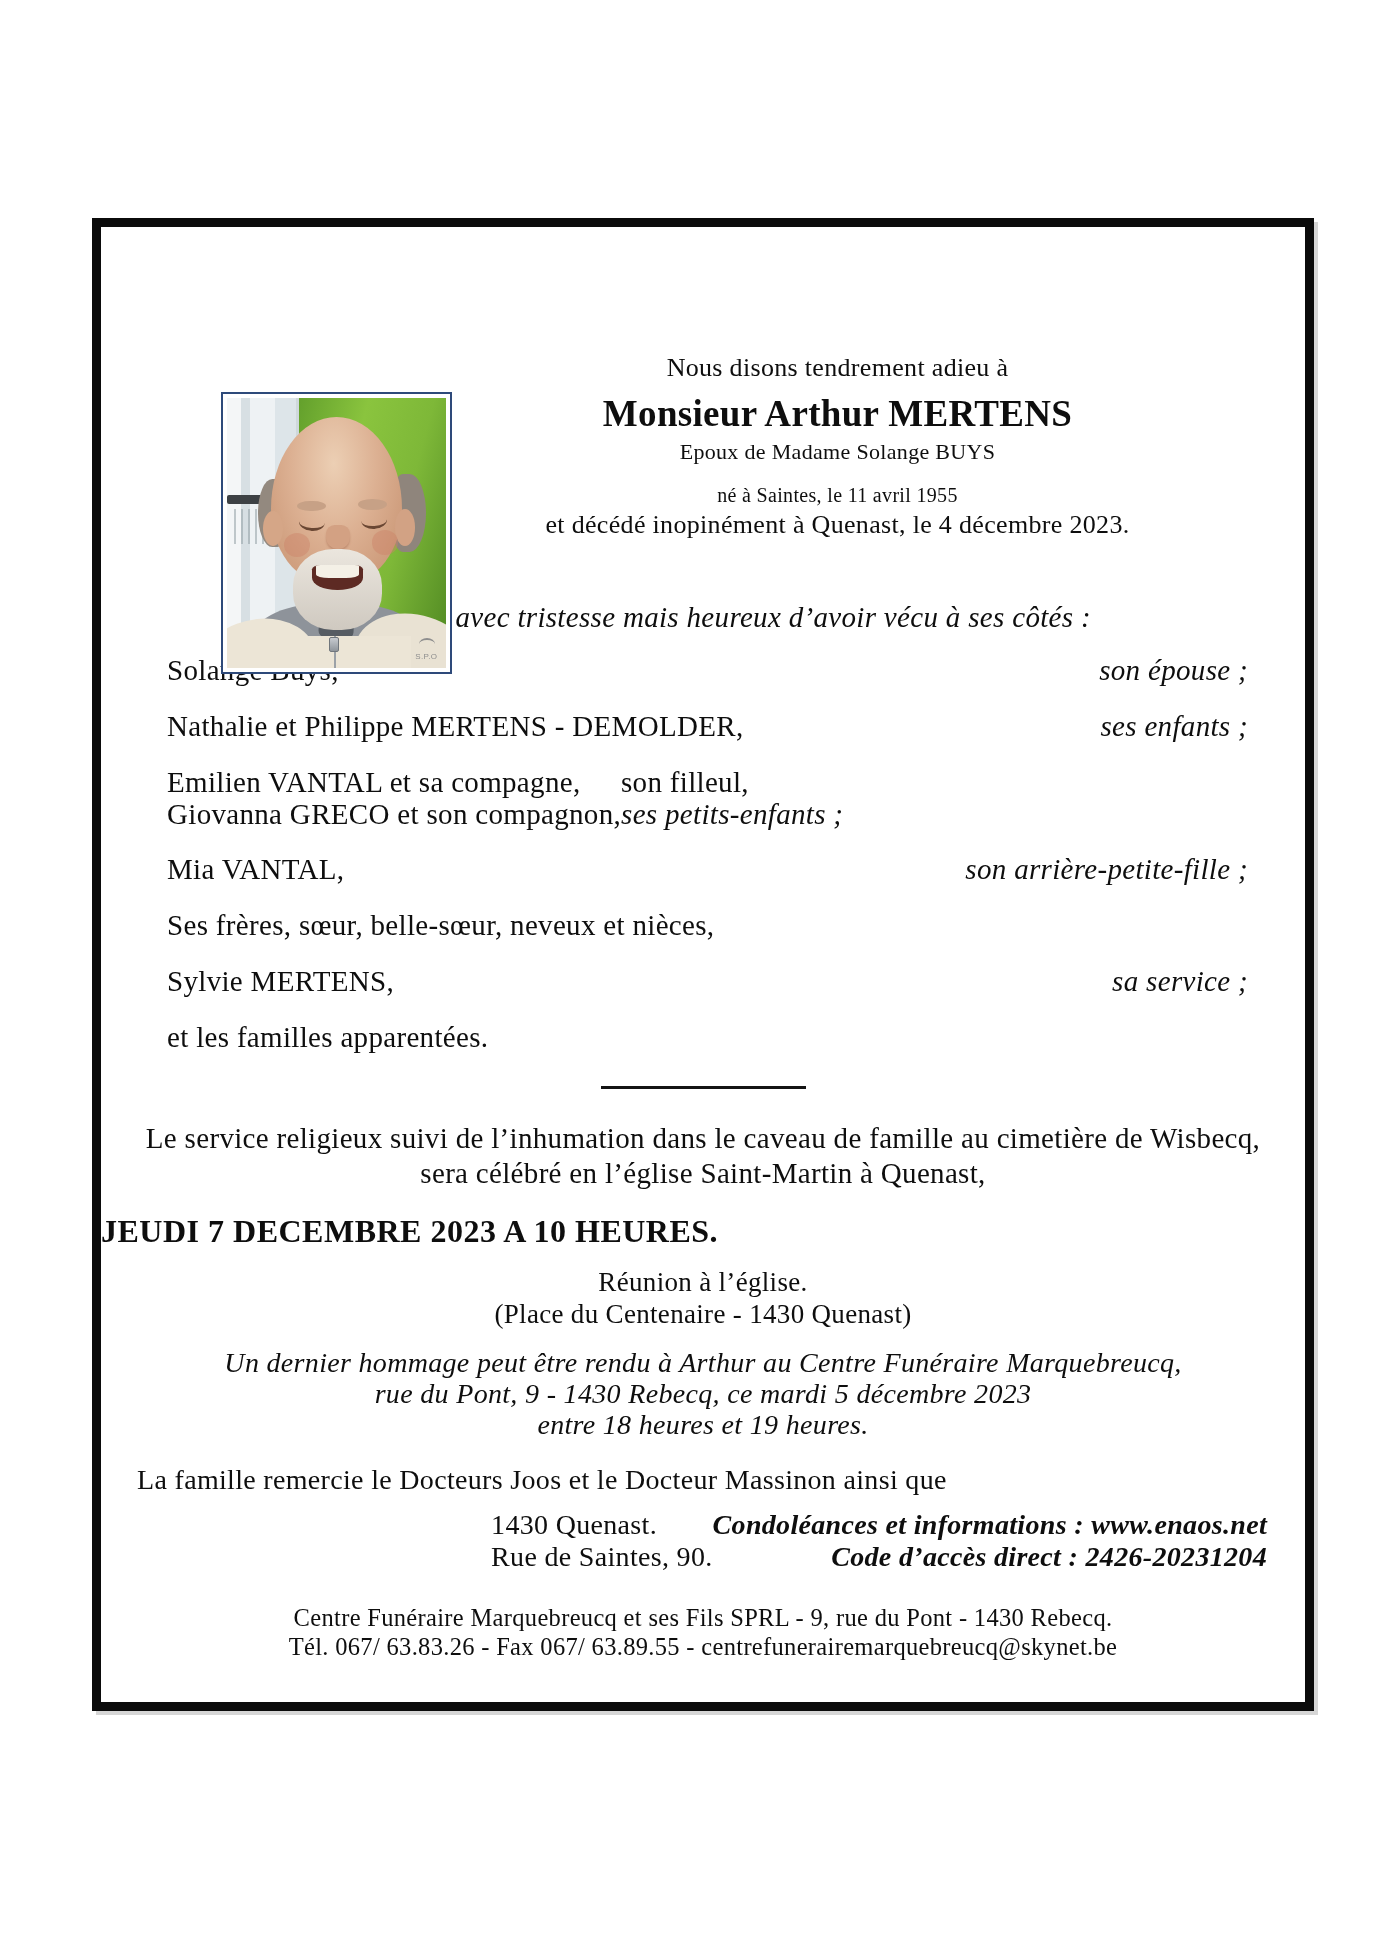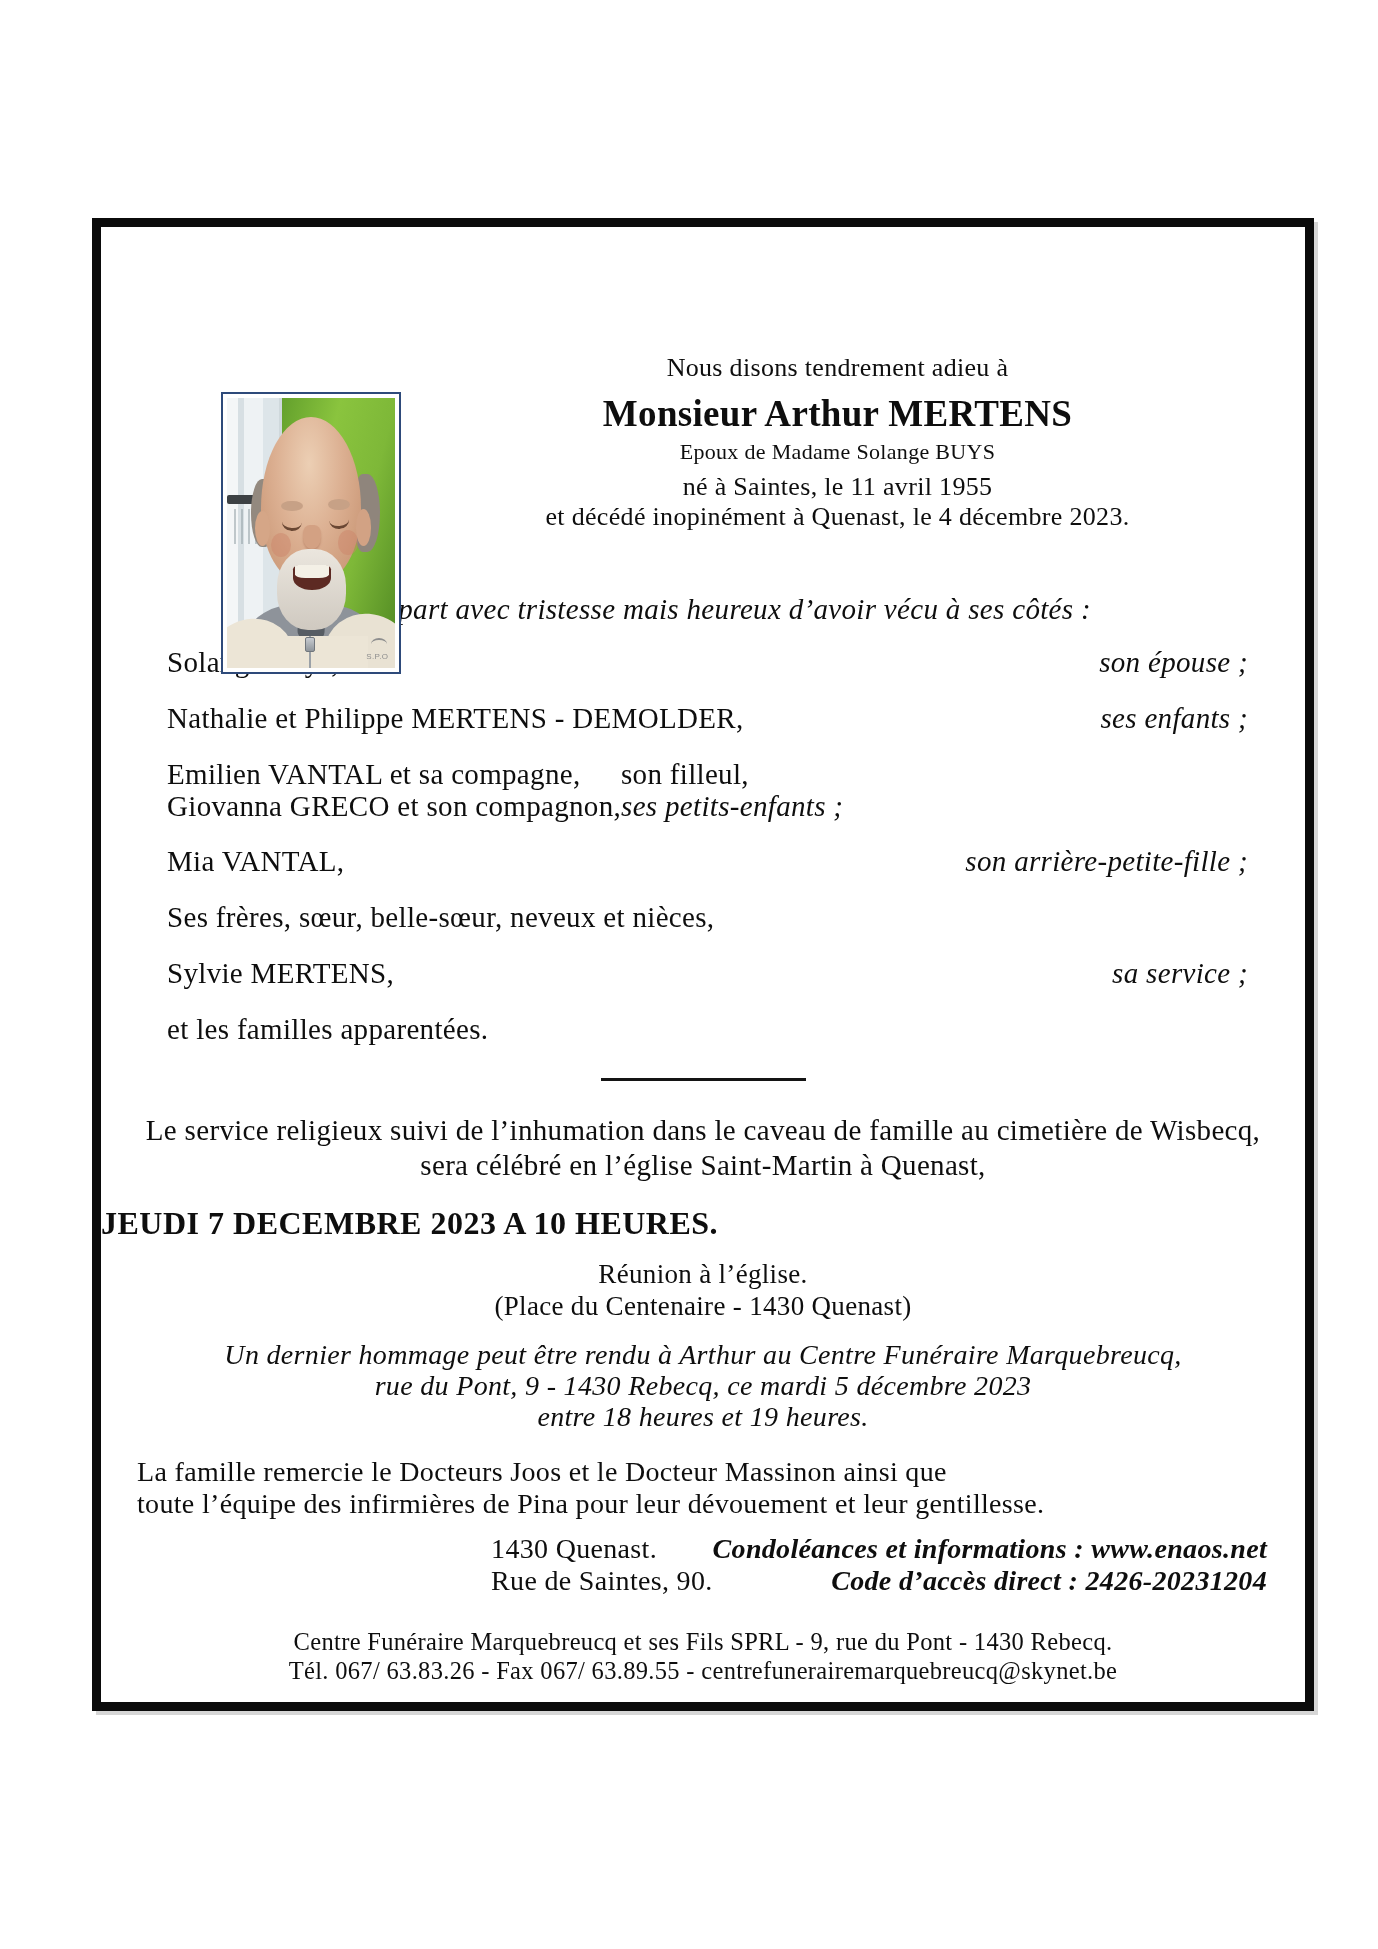--- a/index.html
+++ b/index.html
@@ -3,21 +3,21 @@
 <meta charset="utf-8">
 <style>
   html,body{margin:0;padding:0;background:#ffffff;}
   .page{position:relative;width:1378px;height:1949px;background:#ffffff;overflow:hidden;
         font-family:"Liberation Serif","DejaVu Serif",serif;color:#0e0e0e;letter-spacing:.02em;}
   .frame{position:absolute;left:92px;top:218px;width:1222px;height:1493px;box-sizing:border-box;
          border:9px solid #0b0b0b;background:#ffffff;box-shadow:4px 4px 0 rgba(0,0,0,0.16);}
   .content{position:relative;width:100%;height:100%;}
 
   
-  .photo{position:absolute;left:120px;top:40px;width:180px;height:282px;box-sizing:border-box;
+  .photo{position:absolute;left:120px;top:40px;width:231px;height:282px;box-sizing:border-box;
          border:2px solid #2e4a7a;padding:4px;background:#fff;}
   .pimg{position:relative;width:100%;height:100%;overflow:hidden;background:#e8edef;}
   .pimg div{position:absolute;}
   .p-window{left:0;top:0;width:40%;height:100%;
       background:linear-gradient(to right,#f4f6f7 0 16%,#d7dfe3 16% 26%,#eef2f4 26% 54%,#dde5e9 54% 78%,#cfd8dc 78% 100%);}
   .p-green{left:33%;top:0;right:0;height:100%;
       background:linear-gradient(105deg,#63a02c 0%,#8ac43e 32%,#7eb838 62%,#4f8822 100%);}
   .p-rod{left:0;top:36%;width:24%;height:9px;background:#3d4144;border-radius:2px;}
   .p-ticks{left:1%;top:41%;width:22%;height:13%;opacity:.55;
       background:repeating-linear-gradient(to right,transparent 0 5px,#93a0a5 5px 7px);}
@@ -47,21 +47,21 @@
   .p-mouth{left:39%;top:62%;width:23%;height:9%;background:#5d2a23;border-radius:18% 18% 50% 50%;}
   .p-teeth{left:40.5%;top:62%;width:20%;height:4.5%;background:#f4f0e6;border-radius:10% 10% 30% 30%;}
   .p-logo-arc{right:5%;bottom:6.5%;width:16px;height:10px;border-top:2px solid #8e8e8e;border-radius:50%;}
   .p-logo{right:4%;bottom:2.5%;color:#8e8e8e;font-size:8px;font-family:"Liberation Sans",sans-serif;}
 
   
   .header{margin:125px 0 0 270px;width:933px;text-align:center;}
   .hdr-intro{font-size:26px;line-height:32px;}
   .hdr-name{font-size:37px;font-weight:bold;line-height:44px;margin-top:8px;}
   .hdr-spouse{font-size:22px;line-height:32px;}
-  .hdr-born{font-size:26px;line-height:30px;margin-top:4px;}
+  .hdr-born{font-size:20px;line-height:30px;margin-top:12px;}
   .hdr-died{font-size:26px;line-height:30px;}
 
   .announce{margin:60px 70px 0 0;text-align:center;font-style:italic;font-size:29px;line-height:34px;}
 
   .family{margin-top:20px;padding:0 57px 0 66px;}
   .fam-row{display:flex;justify-content:space-between;font-size:29px;line-height:33px;margin-bottom:23px;}
   .fam-row.last{margin-bottom:0;}
   .fam-row.multi{display:block;}
   .fam-line{position:relative;line-height:32px;font-size:29px;}
   .fam-line.split{display:flex;justify-content:flex-start;}
@@ -181,21 +181,20 @@
       </div>
 
       <div class="homage">
         <div>Un dernier hommage peut être rendu à Arthur au Centre Funéraire Marquebreucq,</div>
         <div>rue du Pont, 9 - 1430 Rebecq, ce mardi 5 décembre 2023</div>
         <div>entre 18 heures et 19 heures.</div>
       </div>
 
       <div class="thanks">
         <div>La famille remercie le Docteurs Joos et le Docteur Massinon ainsi que</div>
-        <div>toute l’équipe des infirmières de Pina pour leur dévouement et leur gentillesse.</div>
       </div>
 
       <div class="footer-cols">
         <div class="fc-left">
           <div>1430 Quenast.</div>
           <div>Rue de Saintes, 90.</div>
         </div>
         <div class="fc-right">
           <div>Condoléances et informations : www.enaos.net</div>
           <div>Code d’accès direct : 2426-20231204</div>

